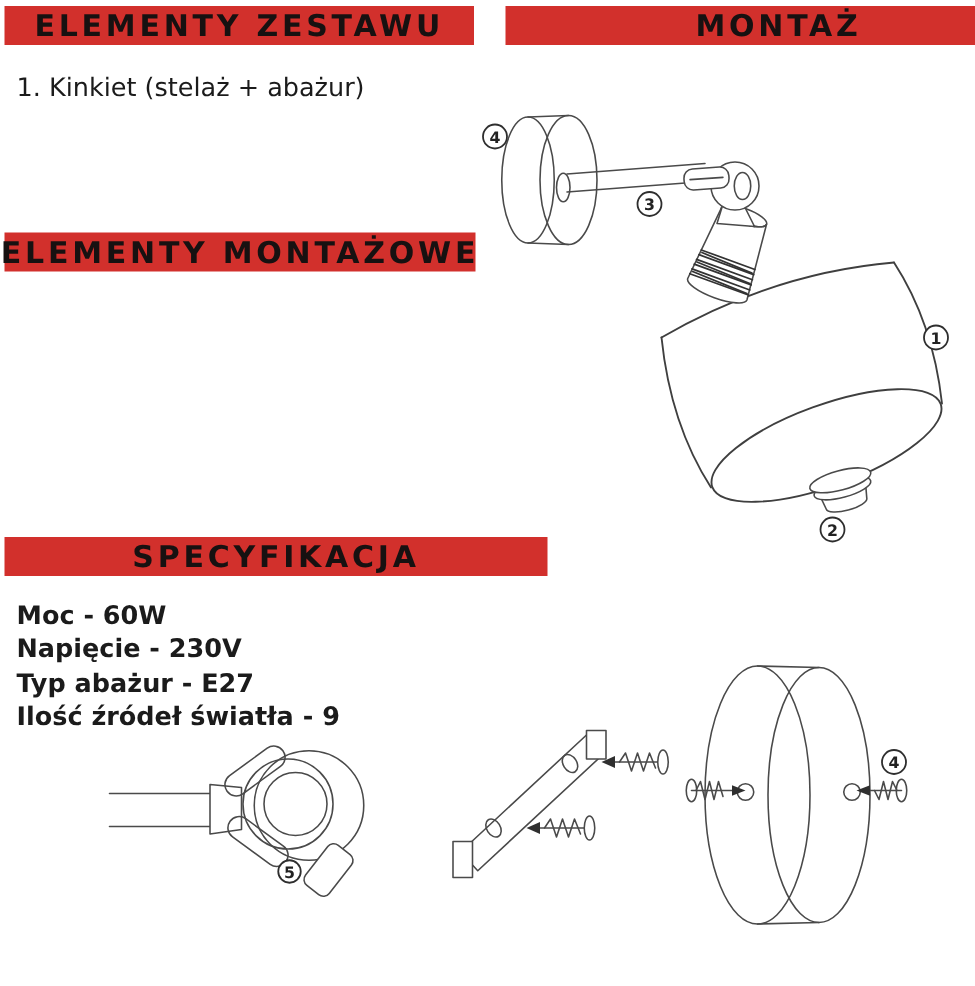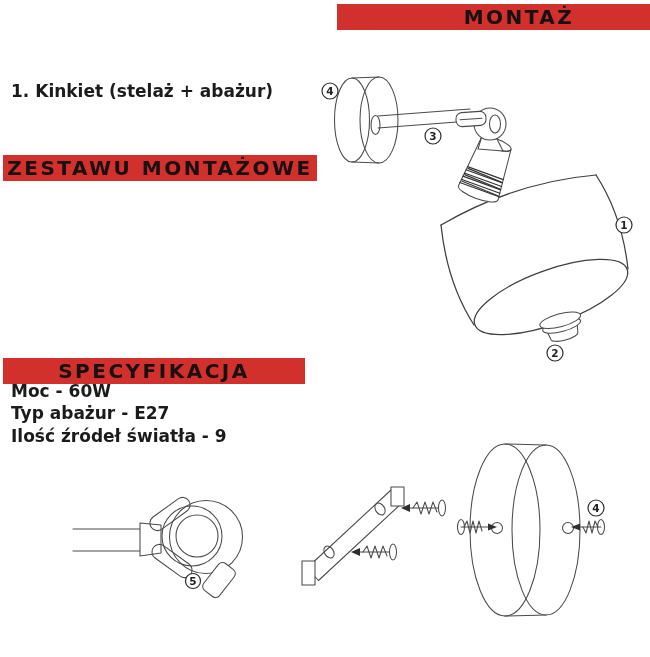--- a/index.html
+++ b/index.html
@@ -11,53 +11,57 @@
     position:absolute;height:26px;background:var(--red,#d2302c);
     display:flex;align-items:center;justify-content:center;
   }
   .redbar span{
     font-size:20px;font-weight:bold;letter-spacing:2.5px;color:#171111;
     white-space:nowrap;line-height:26px;
   }
   .bar-kit{left:3px;top:4px;width:313px;}
   .bar-montaz{left:337px;top:4px;width:364px;}
   .bar-mount{left:3px;top:155px;width:314px;}
-  .bar-spec{left:3px;top:358px;width:302px;}
-  .kit-line{position:absolute;left:11px;top:49px;font-size:17px;font-weight:bold;white-space:nowrap;margin-top:32px;}
+  .bar-spec{left:3px;top:358px;width:362px;}
+  .kit-line{position:absolute;left:11px;top:49px;font-size:17px;font-weight:normal;white-space:nowrap;}
   .mount-list{position:absolute;left:11px;top:199px;font-size:17px;font-weight:bold;line-height:21.5px;white-space:nowrap;}
-  .spec-list{position:absolute;left:11px;top:380px;font-size:17px;font-weight:bold;line-height:22.4px;white-space:nowrap;}
+  .spec-list{position:absolute;left:11px;top:400px;font-size:17px;font-weight:bold;line-height:22.4px;white-space:nowrap;}
   svg.diagram{position:absolute;overflow:visible;}
   .wire{fill:none;stroke:#4a4a4a;stroke-width:1.05;stroke-linecap:round;stroke-linejoin:round;}
   .wire2{fill:none;stroke:#3f3f3f;stroke-width:1.25;stroke-linecap:round;stroke-linejoin:round;}
   .wirefill{fill:#ffffff;stroke:#4a4a4a;stroke-width:1.05;stroke-linecap:round;stroke-linejoin:round;}
   .thread{fill:none;stroke:#333333;stroke-width:1.15;stroke-linecap:round;}
   .arrow{fill:#2f2f2f;stroke:none;}
   .lbl circle{fill:#ffffff;stroke:#2e2e2e;stroke-width:1.2;}
   .lbl text{font-family:"DejaVu Sans",sans-serif;font-size:10.5px;font-weight:bold;fill:#222;text-anchor:middle;}
 </style>
 </head>
 <body>
 
 <div class="sheet">
 
+  <div class="redbar bar-kit">
+    <span>ELEMENTY ZESTAWU</span>
+  </div>
   <div class="redbar bar-montaz">
     <span>MONTAŻ</span>
   </div>
   <div class="redbar bar-mount">
-    <span>ZESTAWU MONTAŻOWE</span>
+    <span>ELEMENTY MONTAŻOWE</span>
   </div>
   <div class="redbar bar-spec">
     <span>SPECYFIKACJA</span>
   </div>
 
   <div class="kit-line">1. Kinkiet (stelaż + abażur)</div>
 
 
   <div class="spec-list">
     <div>Moc - 60W</div>
+    <div>Napięcie - 230V</div>
     <div>Typ abażur - E27</div>
     <div>Ilość źródeł światła - 9</div>
   </div>
 
   <svg class="diagram" style="left:315px;top:60px" width="335" height="310" viewBox="315 60 335 310">
 
     <g>
       <ellipse cx="379" cy="120" rx="19" ry="43" class="wire"></ellipse>
       <path class="wire" d="M352,78 L379,77 M352,162 L379,163"></path>
       <ellipse cx="352" cy="120" rx="17.5" ry="42" class="wire"></ellipse>

